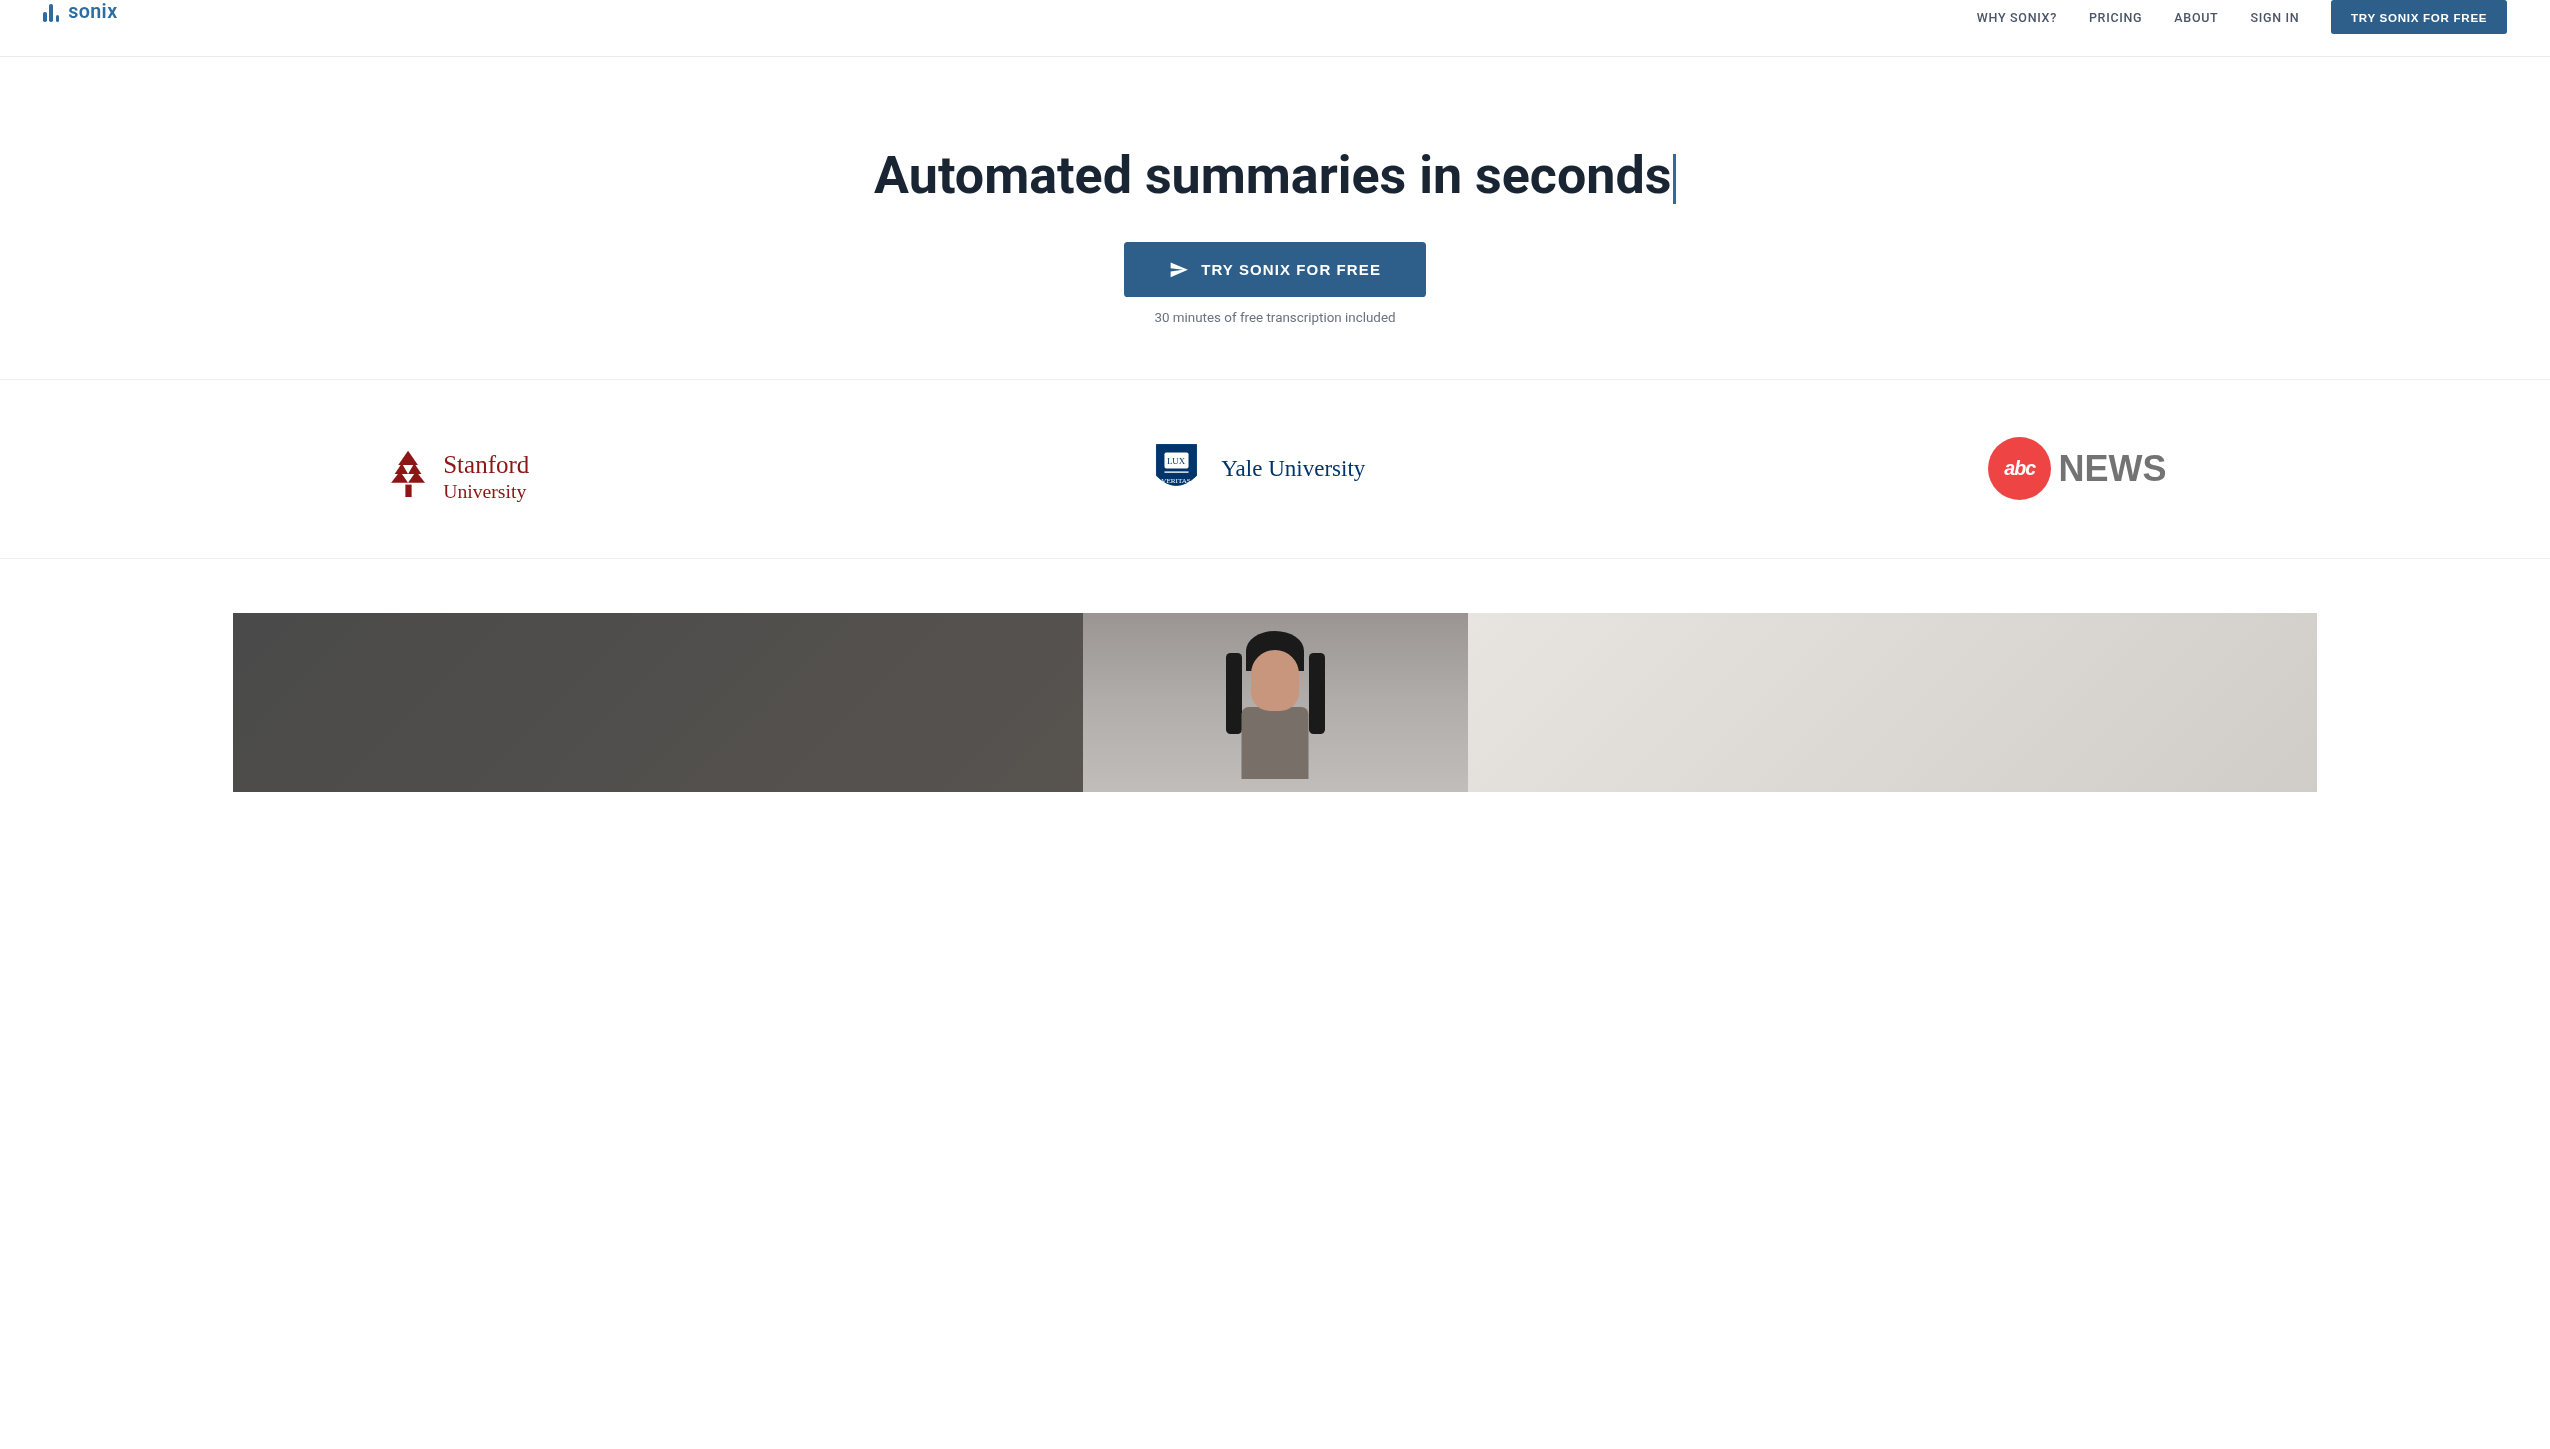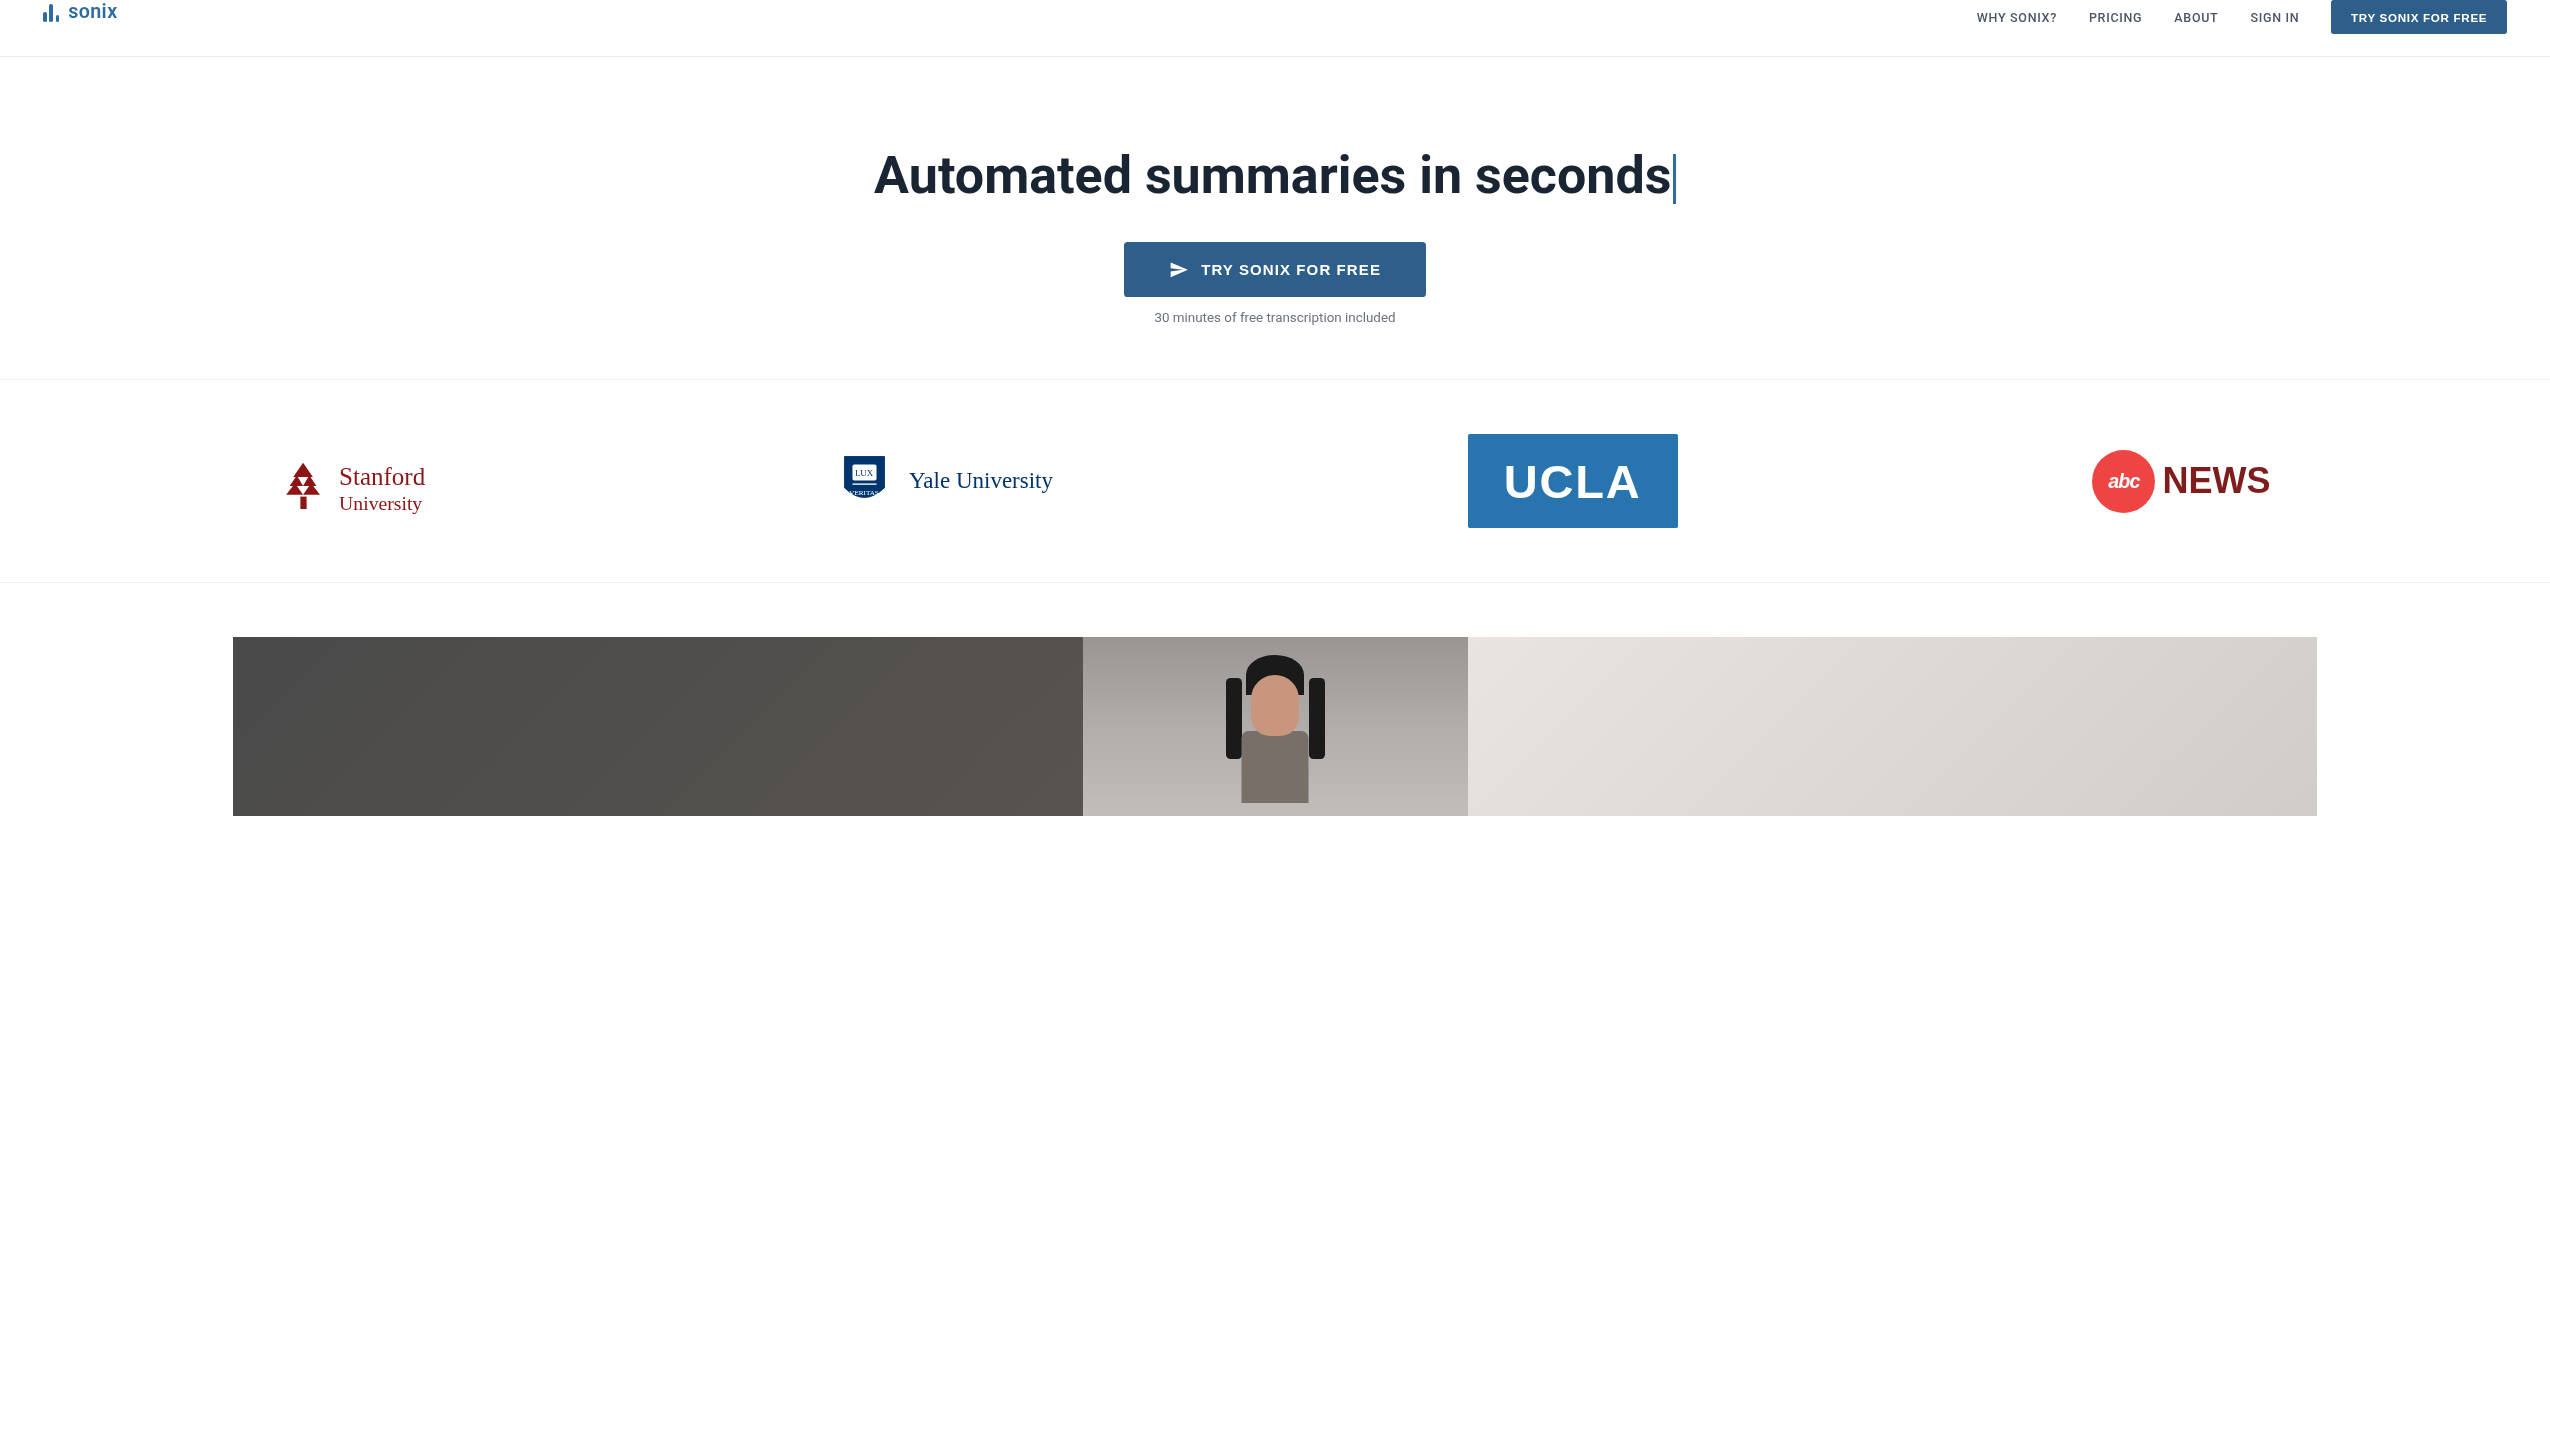--- a/index.html
+++ b/index.html
@@ -253,21 +253,21 @@
       font-size: 19.7px;
       font-weight: 900;
       font-style: italic;
       font-family: Arial, sans-serif;
       letter-spacing: -0.9px;
     }
 
     .abc-news-text {
       font-size: 36px;
       font-weight: 900;
-      color: #7f1d1d;
+      color: #737373;
       font-family: Arial, sans-serif;
     }
 
     
     .bottom-section {
       display: flex;
       align-items: flex-start;
       justify-content: center;
       padding: 54px 0 0;
       gap: 0;
@@ -430,23 +430,20 @@
 
         <line x1="14" y1="36" x2="41" y2="36" stroke="#ffffff" stroke-width="1.5"></line>
         <text x="27" y="48" font-size="8" text-anchor="middle" fill="#ffffff" font-family="Georgia">VERITAS</text>
       </svg>
       <div class="yale-text">
         <span class="yale-name">Yale University</span>
       </div>
     </div>
   </div>
 
-  <div class="logo-item">
-    <div class="ucla-logo">UCLA</div>
-  </div>
 
   <div class="logo-item">
     <div class="abc-logo">
       <div class="abc-circle">
         <span class="abc-circle-text">abc</span>
       </div>
       <span class="abc-news-text">NEWS</span>
     </div>
   </div>
 

